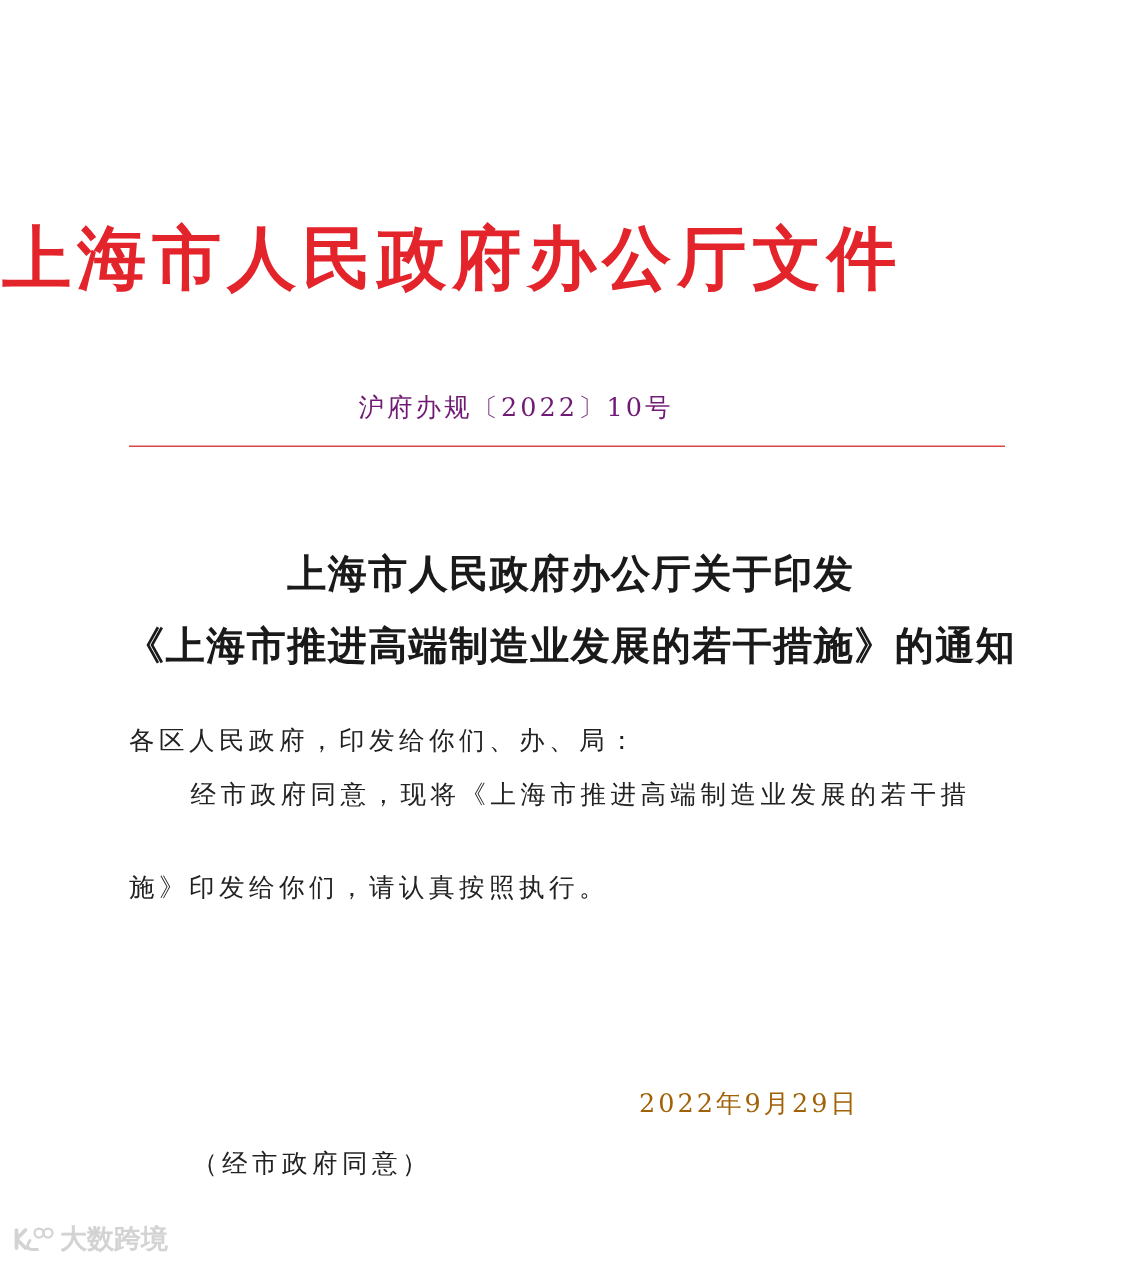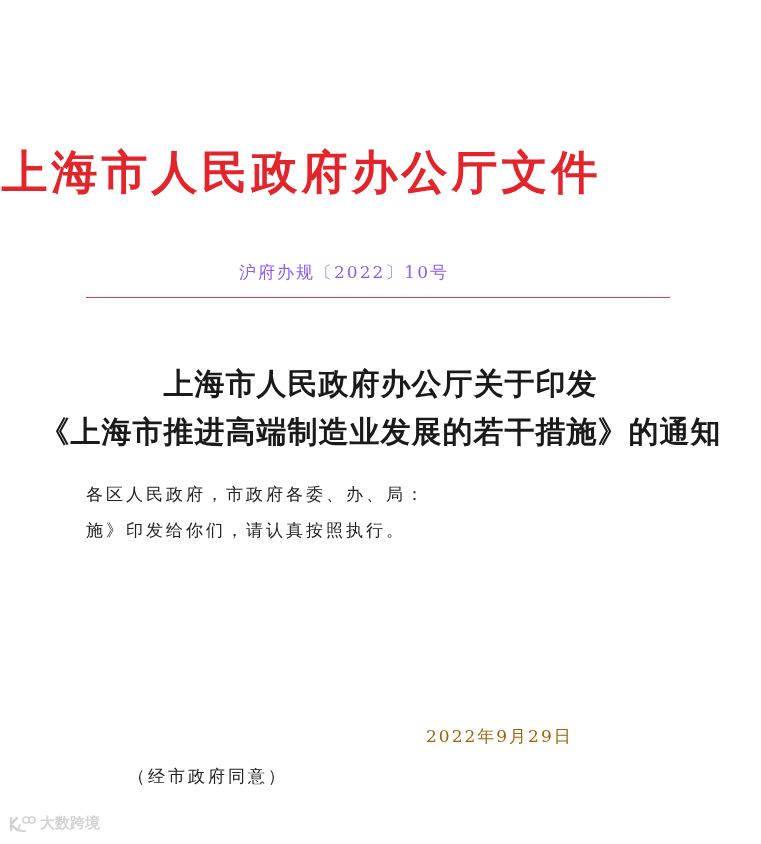--- a/index.html
+++ b/index.html
@@ -29,57 +29,58 @@
       line-height: 64px;
     }
     .doc-number {
       position: absolute;
       left: 0;
       top: 258px;
       width: 688px;
       text-align: center;
       font-size: 17px;
       letter-spacing: 2px;
-      color: #8b5cf6;
+      color: #701a75;
       line-height: 28px;
     }
     .red-rule {
       position: absolute;
       left: 86px;
       top: 297px;
       width: 584px;
       height: 1px;
       background: #d9474a;
     }
     .notice-title {
       position: absolute;
       left: 0;
       width: 761px;
       text-align: center;
       font-weight: bold;
-      font-size: 30px;
+      font-size: 26px;
       color: #1a1a1a;
       line-height: 40px;
       letter-spacing: 1px;
+      font-family: Liberation Mono, monospace;
     }
     .notice-title.line1 { top: 364px; }
     .notice-title.line2 { top: 412px; left: 0; }
     .body-text {
       position: absolute;
       left: 86px;
       width: 590px;
       font-size: 17px;
       letter-spacing: 3px;
       color: #222222;
       line-height: 28px;
     }
     .salutation { top: 480px; }
     .para-1 { top: 516px; text-indent: 41px; }
     .para-1 .ln { display: block; }
-    .para-1 .ln2 { text-indent: 0; margin-top: 0; }
+    .para-1 .ln2 { text-indent: 0; margin-top: 34px; }
     .date {
       position: absolute;
       left: 426px;
       top: 722px;
       font-size: 17px;
       letter-spacing: 2px;
       color: #a16207;
       line-height: 28px;
     }
     .public-note {
@@ -94,21 +95,21 @@
     .watermark {
       position: absolute;
       left: 8px;
       top: 814px;
       display: flex;
       align-items: center;
       gap: 4px;
       color: #cfcfcf;
       font-family: "DejaVu Sans", sans-serif;
       font-weight: bold;
-      font-size: 15px;
+      font-size: 18px;
       opacity: 0.9;
     }
     .watermark-logo {
       width: 28px;
       height: 18px;
     }
   </style>
 </head>
 <body>
 
@@ -116,23 +117,24 @@
 
   <div class="header-title">上海市人民政府办公厅文件</div>
 
   <div class="doc-number">沪府办规〔2022〕10号</div>
 
   <div class="red-rule"></div>
 
   <div class="notice-title line1">上海市人民政府办公厅关于印发</div>
   <div class="notice-title line2">《上海市推进高端制造业发展的若干措施》的通知</div>
 
-  <div class="body-text salutation">各区人民政府，市政府各委、办、局：</div>
+  <div class="body-text salutation">各区人民政府，印发给你们、办、局：</div>
 
   <div class="body-text para-1">
+    <span class="ln">经市政府同意，现将《上海市推进高端制造业发展的若干措</span>
     <span class="ln ln2">施》印发给你们，请认真按照执行。</span>
   </div>
 
   <div class="date">2022年9月29日</div>
 
   <div class="public-note">（经市政府同意）</div>
 
   <div class="watermark">
     <svg class="watermark-logo" viewBox="0 0 28 18">
       <path d="M3 3 L3 15 M3 9 L9 3 M3 9 L9 15" stroke="#cfcfcf" stroke-width="2.5" fill="none" stroke-linecap="round"></path>

